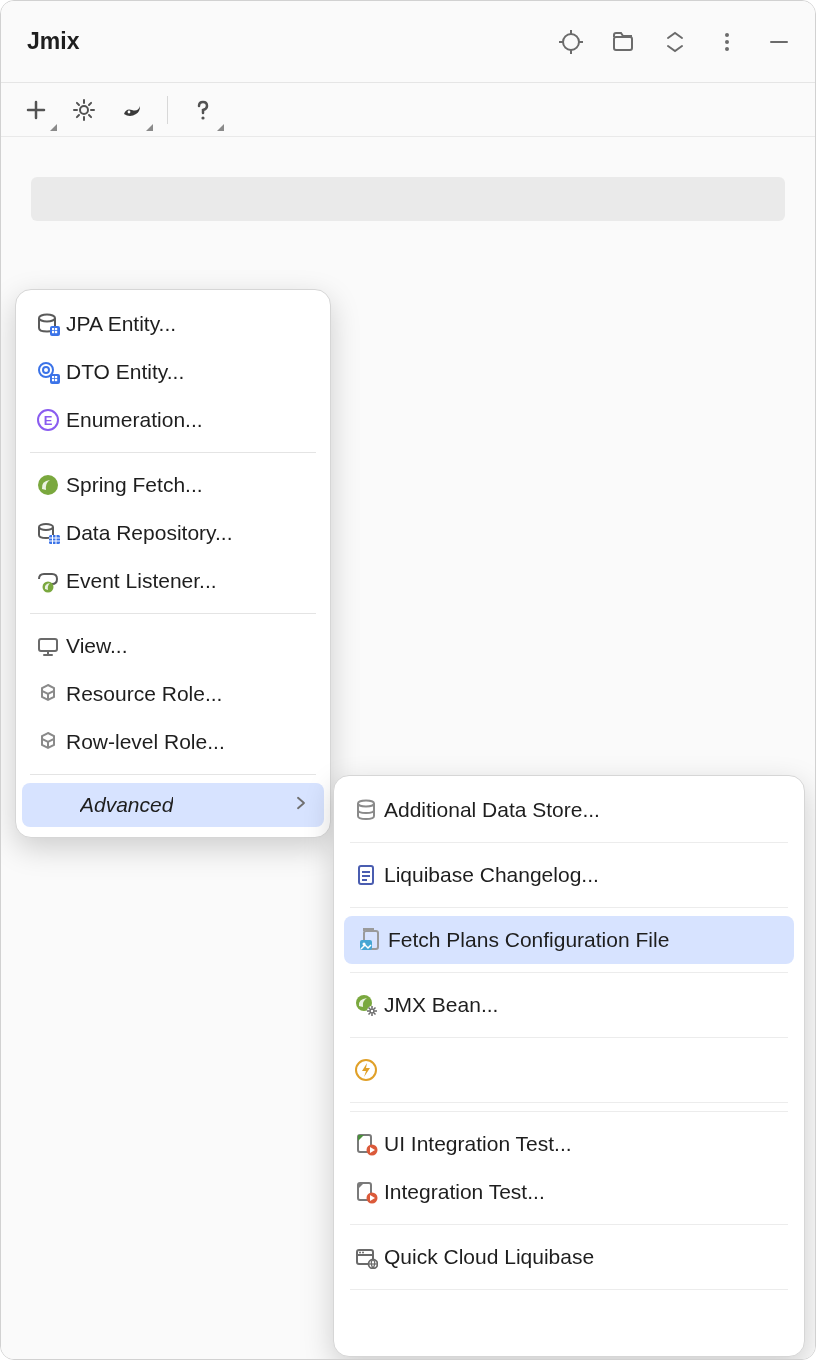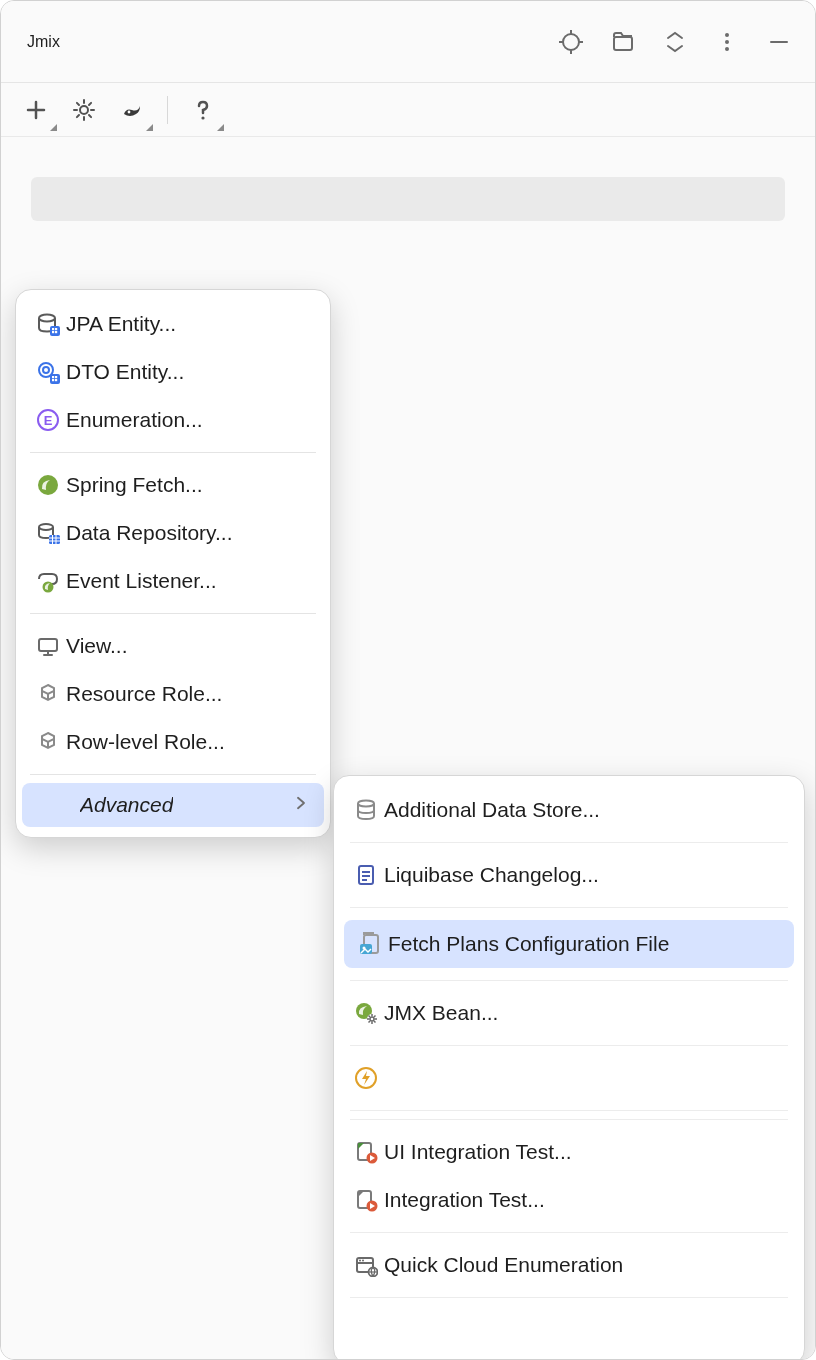--- a/index.html
+++ b/index.html
@@ -24,21 +24,21 @@
   }
   .titlebar {
     height: 82px;
     display: flex;
     align-items: center;
     justify-content: space-between;
     padding: 0 22px 0 26px;
     border-bottom: 1px solid #e5e5e5;
     background: #fafafa;
   }
-  .titlebar-title { font-weight: 400; font-size: 16px; }
+  .titlebar-title { font-weight: 700; font-size: 23px; }
   .titlebar-actions { display: flex; align-items: center; gap: 24px; }
   .titlebar-actions .tb-btn {
     width: 28px; height: 28px;
     display: flex; align-items: center; justify-content: center;
     color: #6b6b6b; cursor: pointer;
   }
   .toolbar {
     height: 54px;
     display: flex; align-items: center;
     padding: 0 18px;
@@ -115,21 +115,21 @@
     margin: 8px 14px;
   }
   .icon-slot {
     width: 28px; height: 28px;
     display: flex; align-items: center; justify-content: center; flex: none;
   }
   .menu-label { white-space: nowrap; overflow: hidden; text-overflow: ellipsis; }
   .menu2 .hairline {
     height: 1px; background: #ececec; margin: 8px 16px;
   }
-  .menu2 .menu-item.highlight { margin: 12px 10px; }
+  .menu2 .menu-item.highlight { margin: 4px 10px; }
 </style>
 </head>
 <body>
 
 <svg width="0" height="0" style="position:absolute">
   <defs>
 
     <g id="i-target">
         <circle cx="12" cy="12" r="8" fill="none" stroke="currentColor" stroke-width="2"></circle>
         <line x1="12" y1="0" x2="12" y2="5" stroke="currentColor" stroke-width="2"></line>
@@ -529,21 +529,21 @@
           </span>
         <span class="menu-label">Integration Test...</span>
       </div>
       <div class="hairline"></div>
       <div class="menu-item">
         <span class="icon-slot">
             <svg width="24" height="24" viewBox="0 0 24 24">
               <use href="#ic-cloud"></use>
             </svg>
           </span>
-        <span class="menu-label">Quick Cloud Enumeration</span>
+        <span class="menu-label">Quick Cloud Liquibase</span>
       </div>
       <div class="hairline"></div>
       <div class="menu-item">
         
         
       </div>
     </div>
 
   </div>
 </div>

